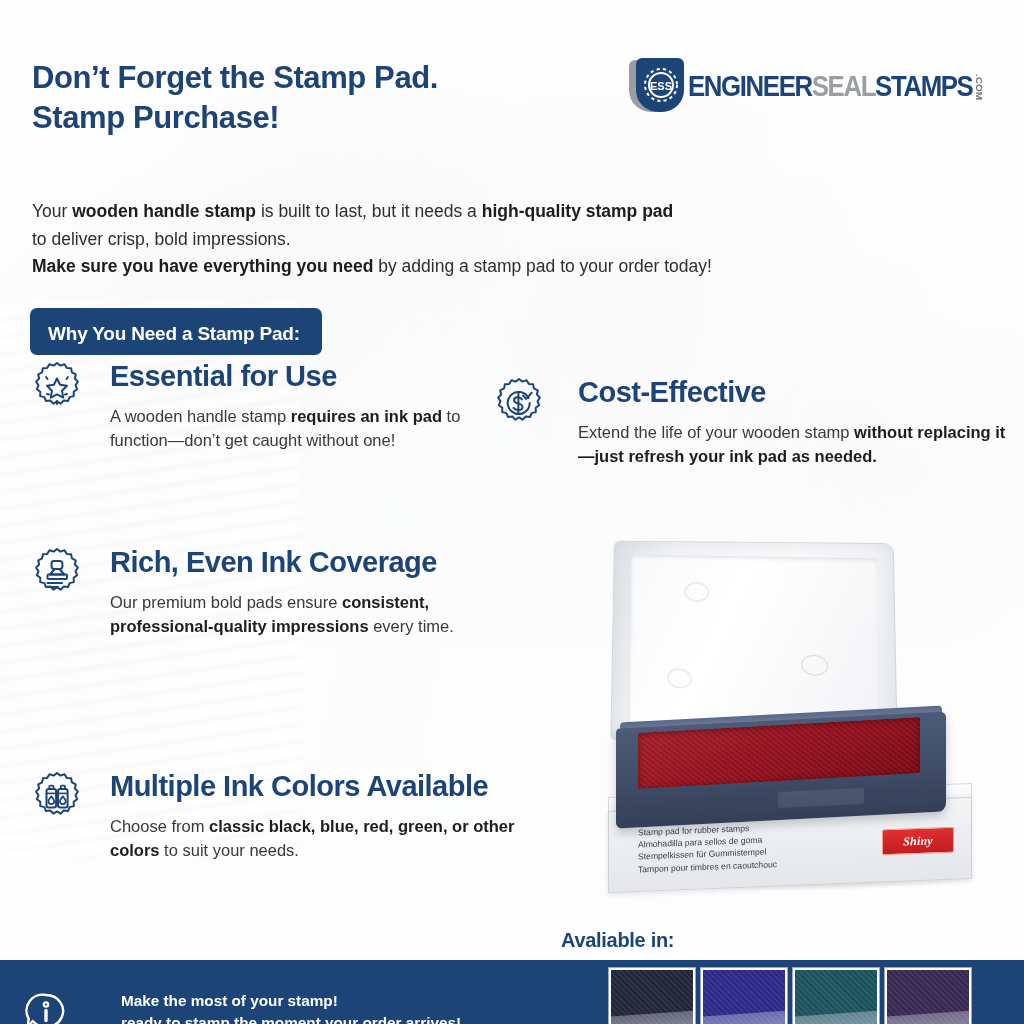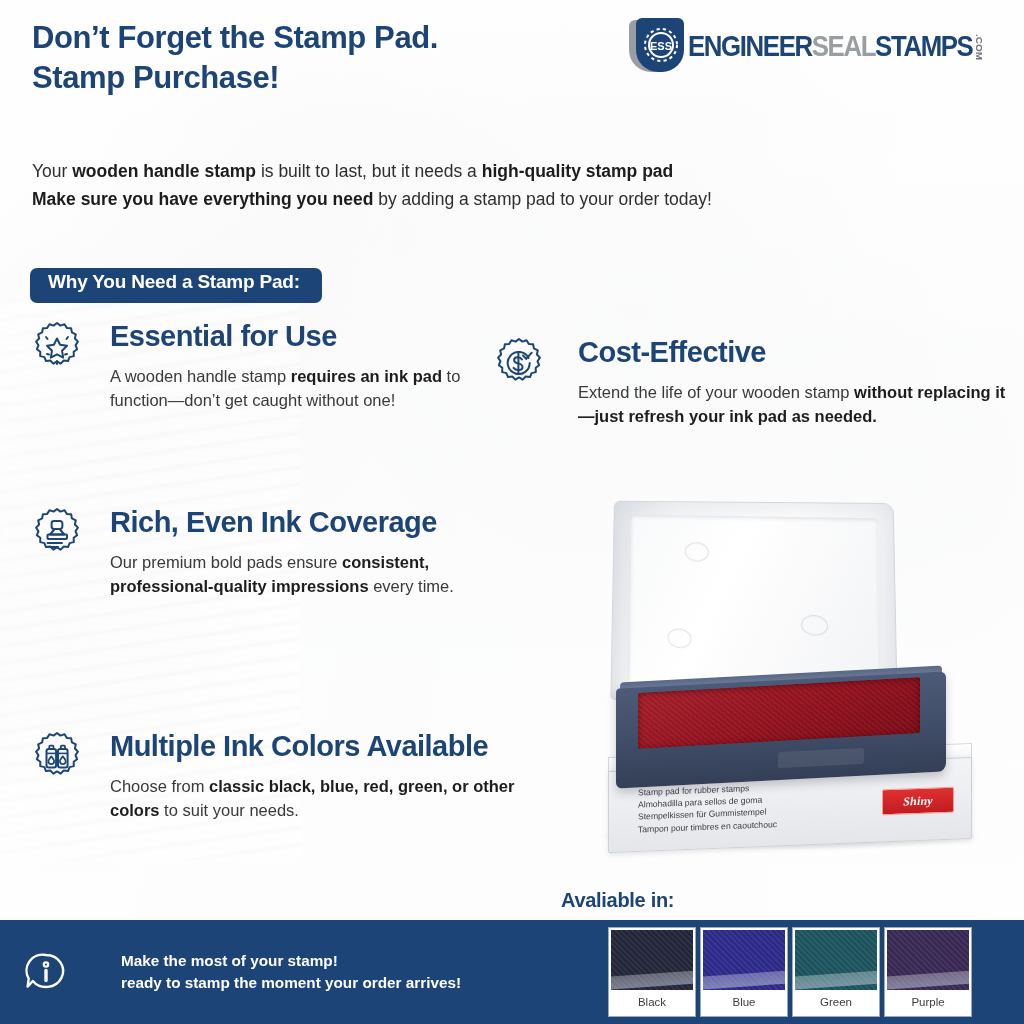--- a/index.html
+++ b/index.html
@@ -45,21 +45,21 @@
     filter: blur(1.4px);
     opacity: 0.85;
   }
 
   #veil {
     position: absolute;
     inset: 0;
     background: linear-gradient(100deg, rgba(255,255,255,0.86) 0%, rgba(255,255,255,0.70) 40%, rgba(255,255,255,0.80) 100%);
   }
 
-  #content { position: absolute; inset: 0; }
+  #content { position: absolute; inset: 0; margin-top: 40px; }
 
   
   .headline {
     position: absolute;
     left: 32px; top: 18px;
     width: 620px;
     color: #1d4477;
     font-size: 31px;
     font-weight: 700;
     line-height: 1.29;
@@ -133,21 +133,21 @@
   .intro .ln { display: block; }
 
   
   #why-pill {
     position: absolute;
     left: 30px; top: 268px;
     background: #1d4477;
     color: #ffffff;
     font-size: 19px;
     font-weight: 700;
-    padding: 3px 22px 10px 18px;
+    padding: 15px 22px 10px 18px;
     border-radius: 7px;
     letter-spacing: -0.2px;
   }
 
   
   .feature { position: absolute; }
   .feature .f-icon {
     position: absolute;
     left: 0; top: 0;
     width: 58px; height: 58px;
@@ -415,20 +415,21 @@
         <span class="lw-b">SEAL</span>
         <span class="lw-c">STAMPS</span>
         <span class="lw-dot">.COM</span>
       </div>
     </div>
 
     <div class="intro">
       <span class="ln">
         <span>Your </span><b>wooden handle stamp</b><span> is built to last, but it needs a </span><b>high-quality stamp pad</b>
       </span>
+      <span class="ln">to deliver crisp, bold impressions.</span>
       <span class="ln">
         <b>Make sure you have everything you need</b><span> by adding a stamp pad to your order today!</span>
       </span>
     </div>
 
     <div id="why-pill">Why You Need a Stamp Pad:</div>
 
     <div class="feature" id="feat-essential">
       <div class="f-icon">
         <svg width="58" height="58" viewBox="0 0 58 58" aria-hidden="true">

